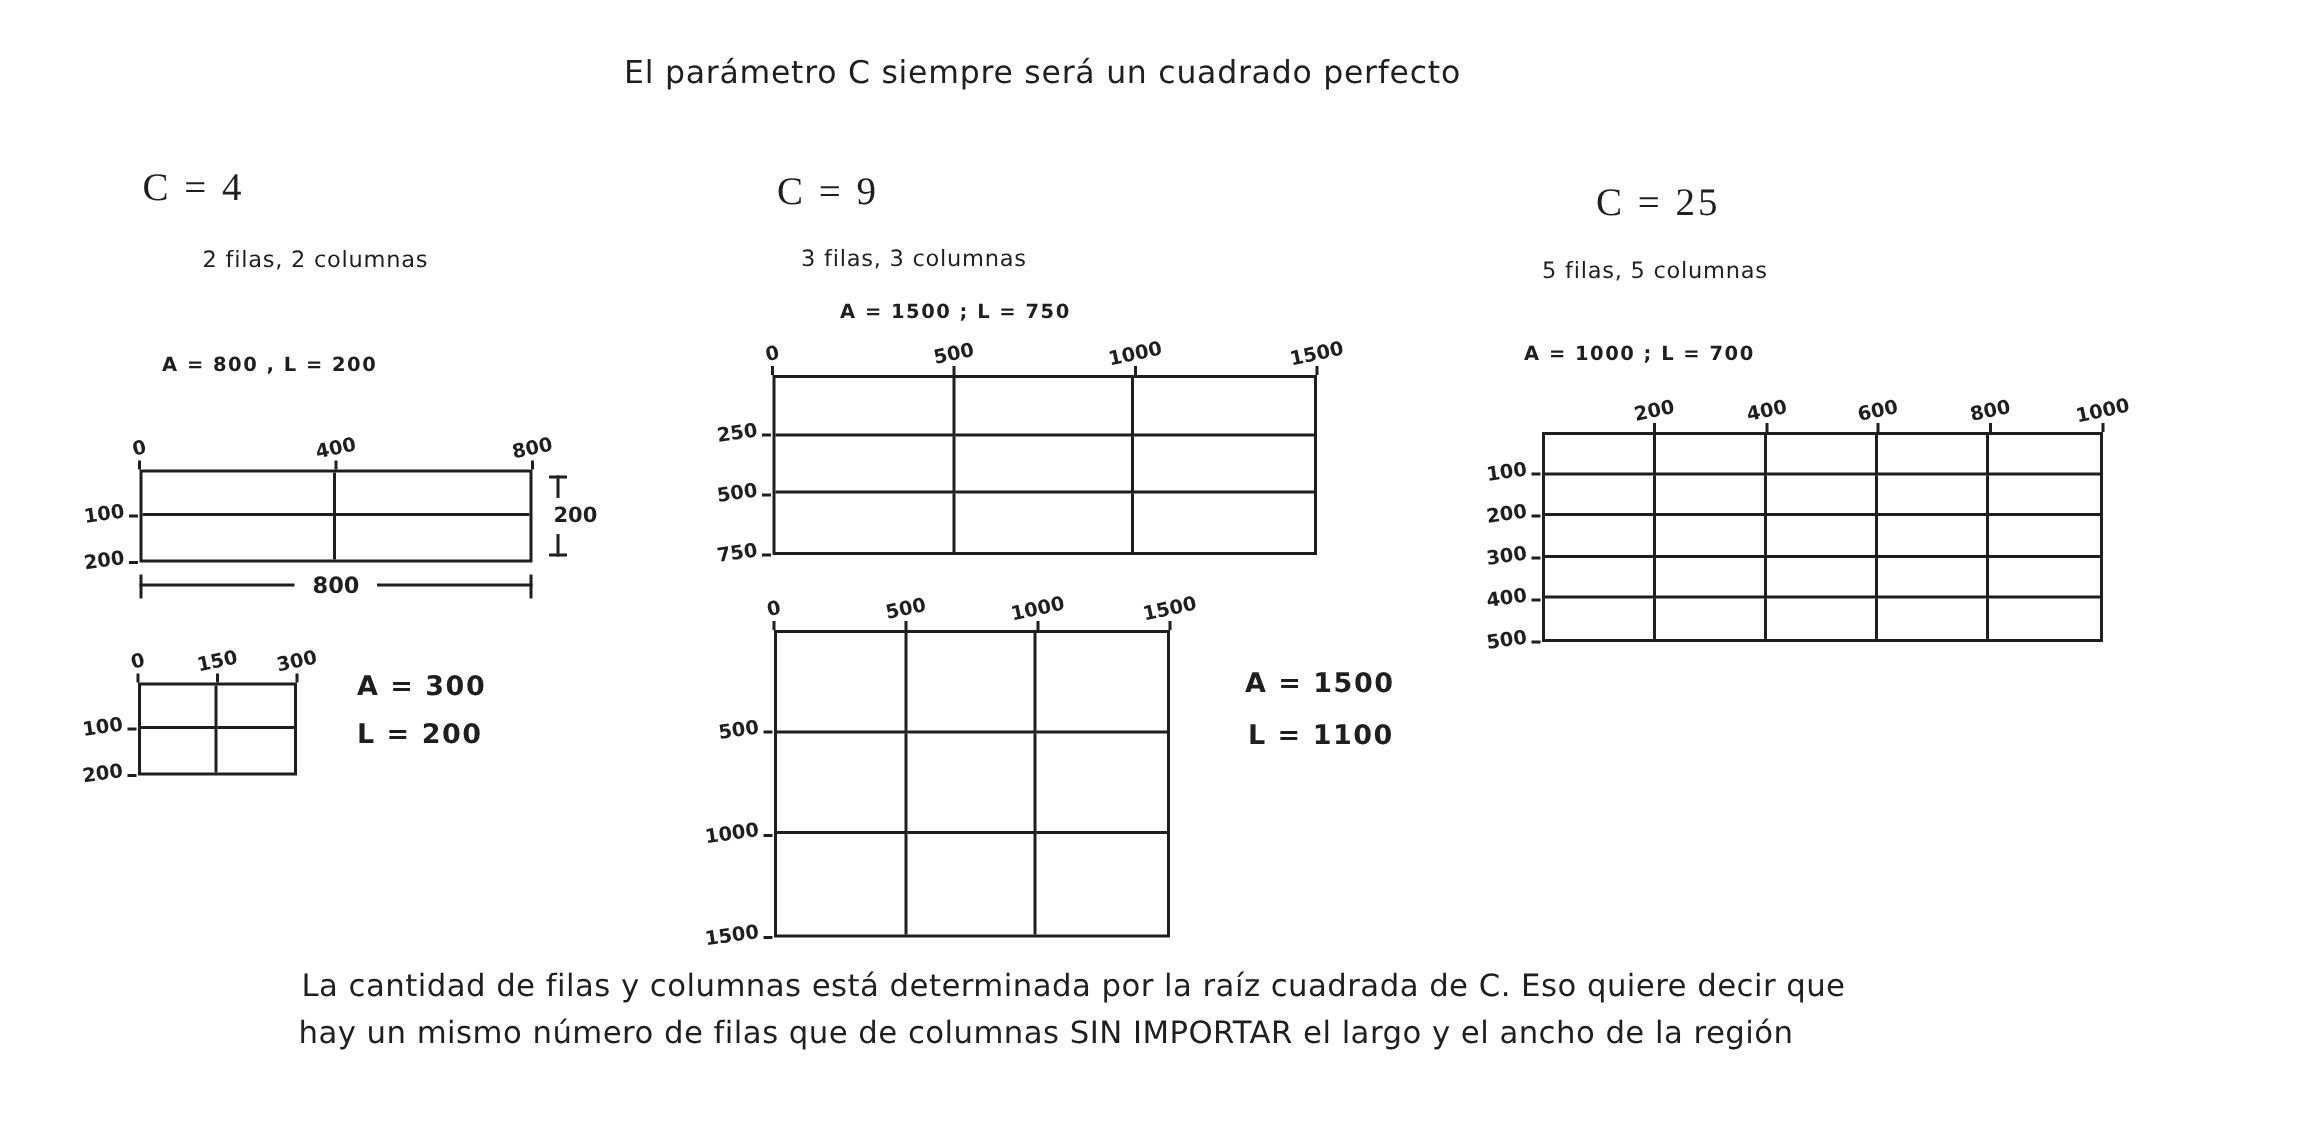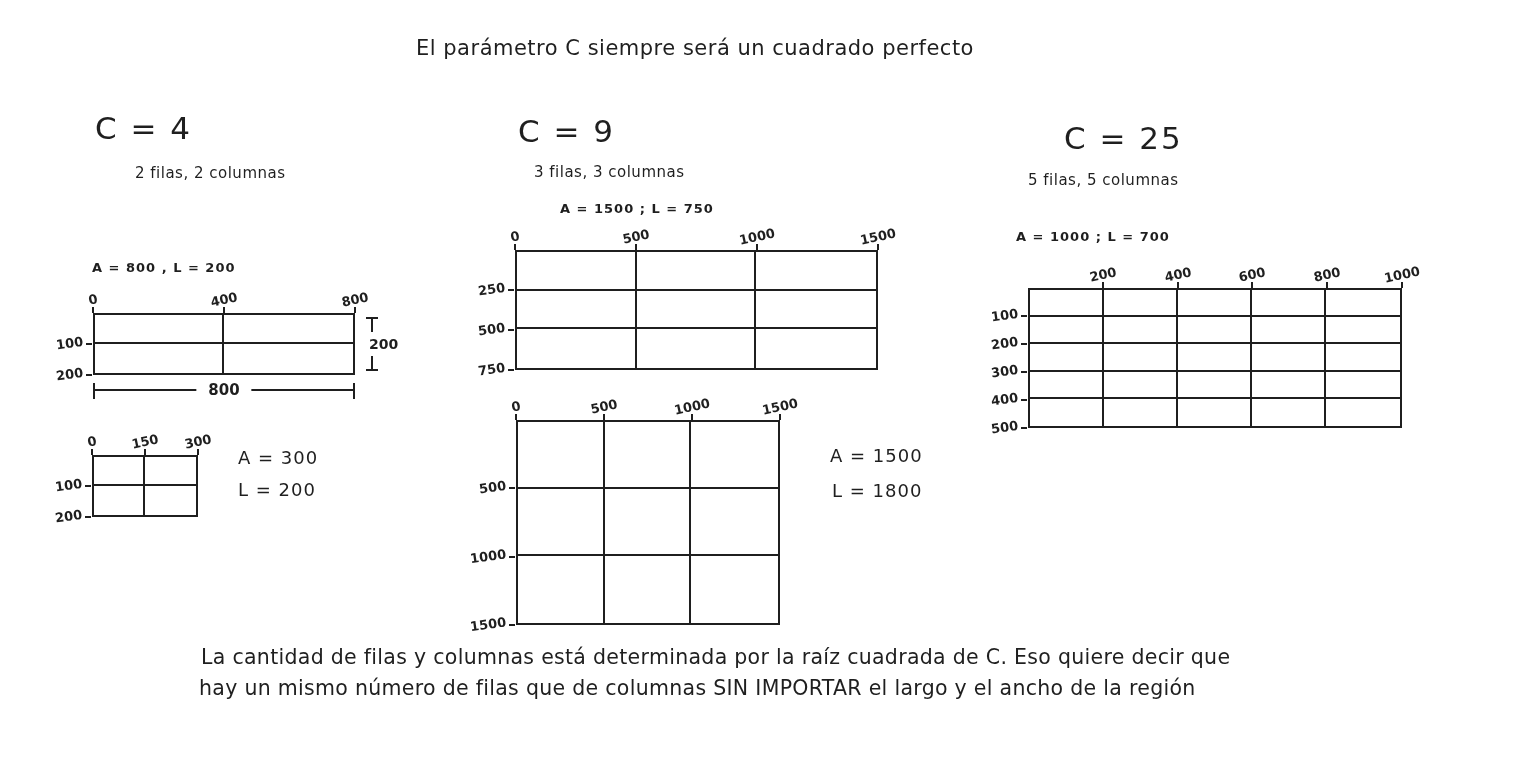--- a/index.html
+++ b/index.html
@@ -1,36 +1,36 @@
 <!DOCTYPE html>
 <html style="--ink: #1f1f1f;"><head>
 <meta charset="utf-8">
 <style>
   html,body{margin:0;padding:0;background:#fff;}
   #canvas{position:relative;width:1532px;height:757px;background:#ffffff;
           font-family:"DejaVu Sans",sans-serif;color:var(--ink,#1f1f1f);overflow:hidden;}
   .abs{position:absolute;white-space:nowrap;}
   .title{font-size:21px;text-align:center;letter-spacing:.5px;}
-  .c-label{font-size:31px;letter-spacing:2px;}
+  .c-label{font-size:26px;letter-spacing:2px;font-family:Liberation Serif, serif;}
   .note{font-size:15px;letter-spacing:.5px;}
   .params{font-size:13px;font-weight:600;letter-spacing:1px;}
   .footer-line{font-size:20.5px;letter-spacing:.3px;}
   .grid-wrap{position:absolute;}
   .grid-box{position:absolute;inset:0;display:grid;border:2px solid var(--ink,#1f1f1f);}
   .cell.br{border-right:2px solid var(--ink,#1f1f1f);}
   .cell.bb{border-bottom:2px solid var(--ink,#1f1f1f);}
   .xtick{position:absolute;bottom:100%;margin-bottom:6px;font-size:13px;font-weight:600;
          transform:translateX(-50%) rotate(-12deg);}
   .xmark{position:absolute;top:-6px;width:2px;height:6px;background:var(--ink,#1f1f1f);
          transform:translateX(-50%);}
   .ytick{position:absolute;right:100%;margin-right:10px;font-size:13px;font-weight:600;
          transform:translateY(-55%) rotate(-8deg);}
   .ymark{position:absolute;left:-7px;width:6px;height:2px;background:var(--ink,#1f1f1f);
          transform:translateY(-50%);}
-  .side-label{position:absolute;font-size:18px;font-weight:400;white-space:nowrap;letter-spacing:1px;}
+  .side-label{position:absolute;font-size:18px;font-weight:700;white-space:nowrap;letter-spacing:1px;}
   .dim-right{position:absolute;border-left:2px solid var(--ink,#1f1f1f);}
   .dim-right::before,.dim-right::after{content:"";position:absolute;left:-7px;width:12px;height:2px;
          background:var(--ink,#1f1f1f);}
   .dim-right::before{top:0;}
   .dim-right::after{bottom:0;}
   .dim-right .dim-label{position:absolute;top:50%;left:-6px;transform:translateY(-50%);
          background:#fff;padding:4px 0 4px 2px;font-size:14px;font-weight:600;}
   .dim-bottom{position:absolute;left:0;border-top:2px solid var(--ink,#1f1f1f);}
   .dim-bottom::before,.dim-bottom::after{content:"";position:absolute;top:-8px;width:2px;height:16px;
          background:var(--ink,#1f1f1f);}
@@ -41,21 +41,21 @@
 </style>
 </head>
 <body>
 
 <div id="canvas">
 
   <div class="abs title" style="left:0;top:36px;width:1390px;">El parámetro C siempre será un cuadrado perfecto</div>
 
   <div class="abs c-label" style="left:95px;top:110px;">C = 4</div>
   <div class="abs note" style="left:135px;top:164px;">2 filas, 2 columnas</div>
-  <div class="abs params" style="left:92px;top:236px;margin-top:24px;">A = 800 ,   L = 200</div>
+  <div class="abs params" style="left:108px;top:236px;">A = 800 ,   L = 200</div>
 
   <div class="abs c-label" style="left:518px;top:113px;">C = 9</div>
   <div class="abs note" style="left:534px;top:163px;">3 filas, 3 columnas</div>
   <div class="abs params" style="left:560px;top:201px;">A = 1500 ;   L = 750</div>
 
   <div class="abs c-label" style="left:1064px;top:120px;">C = 25</div>
   <div class="abs note" style="left:1028px;top:171px;">5 filas, 5 columnas</div>
   <div class="abs params" style="left:1016px;top:229px;">A = 1000  ;   L = 700</div>
 
   <div id="grid-layer">
@@ -150,21 +150,21 @@
         <i class="xmark" style="left: 176.009px;"></i>
         <span class="xtick" style="left: 264px;">1500</span>
         <i class="xmark" style="left: 264px;"></i>
         <span class="ytick" style="top: 68.3265px;">500</span>
         <i class="ymark" style="top: 68.3265px;"></i>
         <span class="ytick" style="top: 136.673px;">1000</span>
         <i class="ymark" style="top: 136.673px;"></i>
         <span class="ytick" style="top: 205px;">1500</span>
         <i class="ymark" style="top: 205px;"></i>
         <span class="side-label" style="left: 314px; top: 25px;">A = 1500</span>
-        <span class="side-label" style="left: 316px; top: 60px;">L = 1800</span>
+        <span class="side-label" style="left: 316px; top: 60px;">L = 1100</span>
       </div>
       <div class="grid-wrap" style="left: 1028px; top: 288px; width: 374px; height: 140px;">
         <div class="grid-box" style="grid-template-columns: repeat(5, 1fr); grid-template-rows: repeat(5, 1fr);">
           <div class="cell br bb"></div>
           <div class="cell br bb"></div>
           <div class="cell br bb"></div>
           <div class="cell br bb"></div>
           <div class="cell bb"></div>
           <div class="cell br bb"></div>
           <div class="cell br bb"></div>

